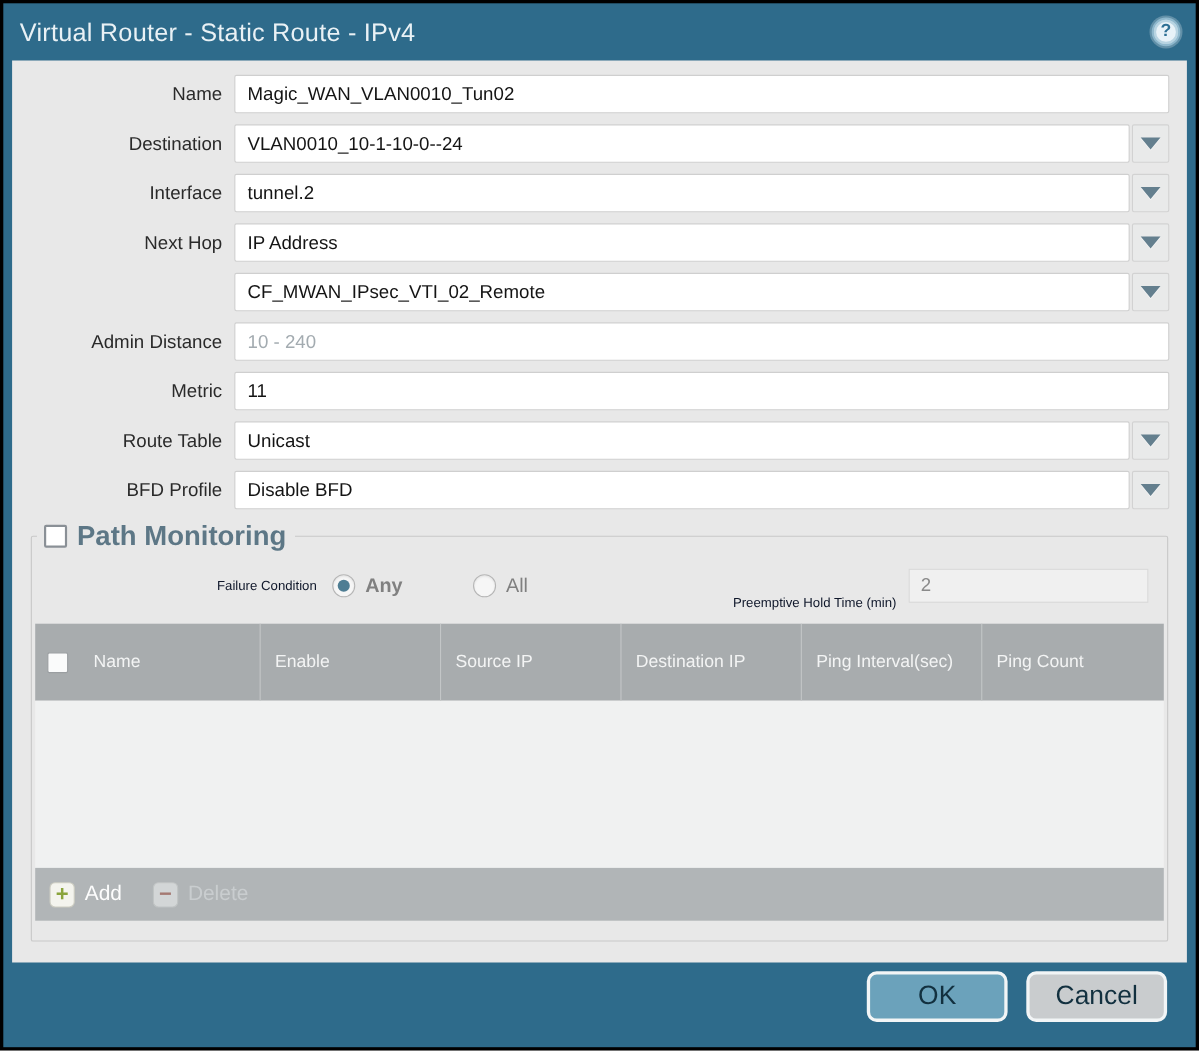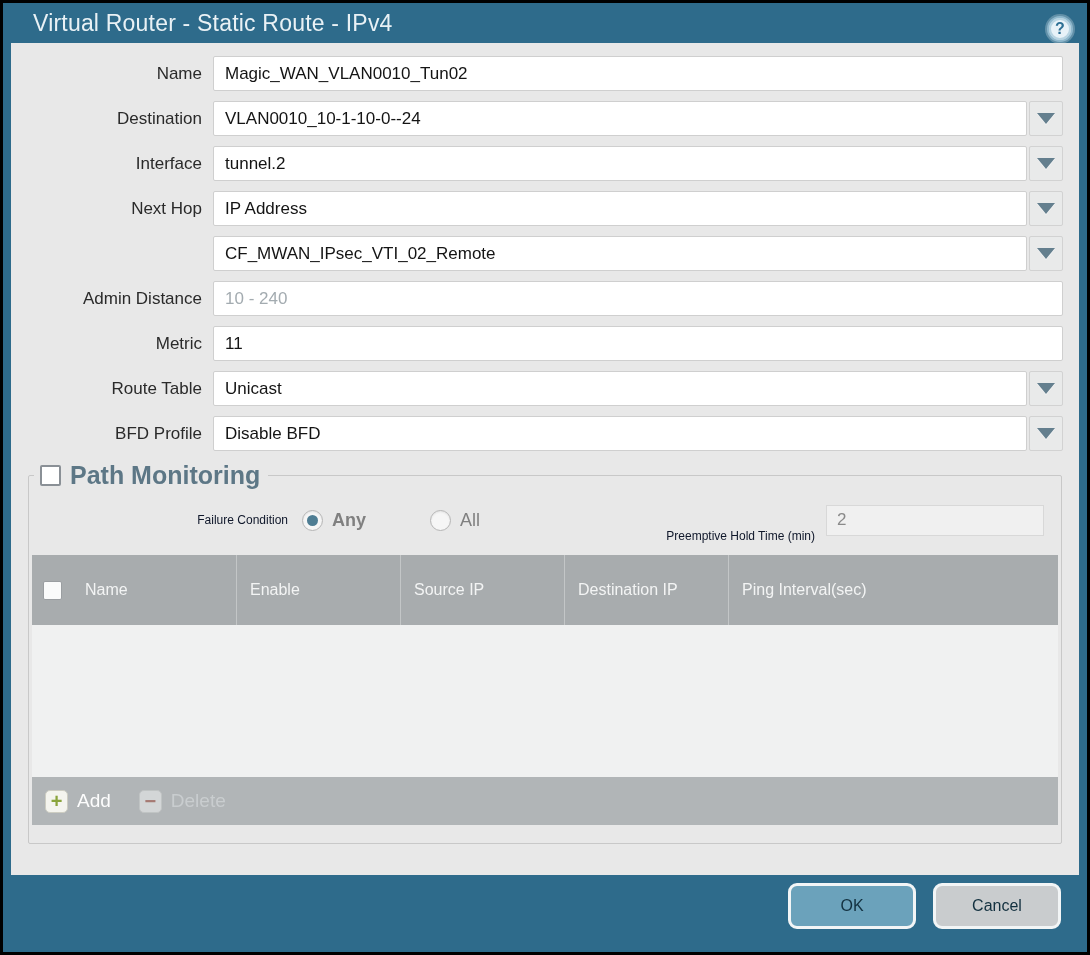--- a/index.html
+++ b/index.html
@@ -2,21 +2,21 @@
 <html><head>
 <meta charset="utf-8">
 <style>
   * { margin:0; padding:0; box-sizing:border-box; }
   html,body { width:1090px; height:955px; }
   body { background:#000; font-family:"Liberation Sans", sans-serif; position:relative; }
 
   .dialog { position:absolute; inset:3px; background:#2e6b8b; display:flex; flex-direction:column; }
 
   
-  .titlebar { height:40px; display:flex; align-items:center; padding:0 16px 0 30px; position:relative; }
+  .titlebar { height:52px; display:flex; align-items:center; padding:0 16px 0 15px; position:relative; }
   .title { color:#e9f1f5; font-size:23px; letter-spacing:.2px; }
   .help { position:absolute; right:14px; top:13px; width:26px; height:26px; border-radius:50%;
           background:#e8f2f8; border:2px solid #8fb8cd; color:#2d6f94; font-weight:bold; font-size:16px;
           display:flex; align-items:center; justify-content:center; cursor:pointer;
           box-shadow:0 0 0 2px rgba(255,255,255,.25), inset 0 0 0 2px #b8d4e2; }
 
   
   .content { flex:1; margin:0 8px; background:#e8e8e8; padding:13px 0 0 0; overflow:hidden; }
 
   .frow { display:flex; align-items:center; height:35px; margin-bottom:10px; padding-right:16px; }
@@ -65,21 +65,21 @@
   .ticon { width:23px; height:23px; border-radius:5px; background:#f4f4ee; border:1px solid #cdcdc2;
            display:flex; align-items:center; justify-content:center; font-size:20px; font-weight:bold; line-height:1; }
   .ticon.plus { color:#8aa43c; }
   .tbtn.disabled { cursor:default; }
   .tbtn.disabled .ticon { background:#dfe2e2; border-color:#c6c9c9; color:#a2675d; opacity:.75; }
   .tbtn.disabled .tlabel { color:#c9cdcf; }
 
   
   .footer { height:77px; display:flex; align-items:flex-start; justify-content:flex-end; gap:17px; padding:8px 26px 0 0; }
   .btn { width:128px; height:46px; border-radius:9px; border:3px solid #f2f5f6; font-family:"Liberation Sans",sans-serif;
-         font-size:16px; color:#12303f; cursor:pointer; }
+         font-size:24px; color:#12303f; cursor:pointer; }
   .btn.ok { background:#6ba2bb; }
   .btn.cancel { background:#c9ccce; }
 </style>
 </head>
 <body>
 
 <div class="screen">
   <div class="dialog">
 
     <div class="titlebar">
@@ -185,20 +185,21 @@
         <div class="tbl">
           <div class="tbl-head" id="tbl-head">
             <div class="th th-cb">
               <span class="cb small"></span>
             </div>
           <div class="th first">Name</div>
               <div class="th">Enable</div>
               <div class="th">Source IP</div>
               <div class="th">Destination IP</div>
               <div class="th">Ping Interval(sec)</div>
+              <div class="th last">Ping Count</div>
             </div>
           <div class="tbl-body"></div>
           <div class="tbl-foot">
             <span class="tbtn">
               <span class="ticon plus">+</span>
               <span class="tlabel">Add</span>
             </span>
             <span class="tbtn disabled">
               <span class="ticon minus">−</span>
               <span class="tlabel">Delete</span>

